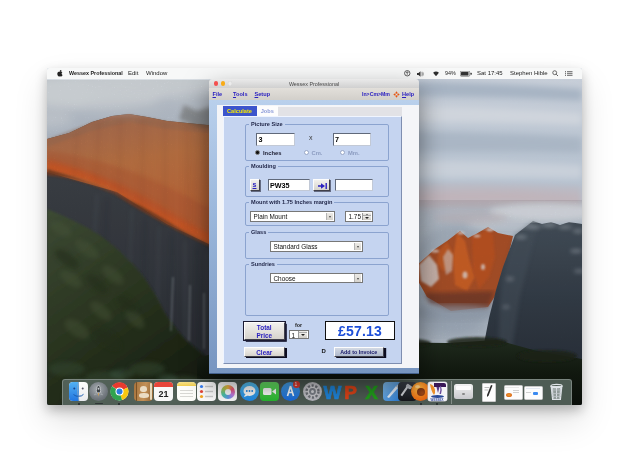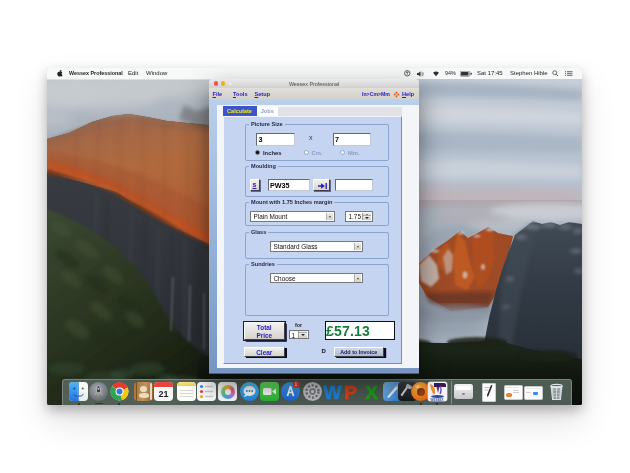--- a/index.html
+++ b/index.html
@@ -554,19 +554,19 @@
     <div class="spin" style="left:79.5px;top:250.5px;width:20px;height:9.5px;">
         <span style="position:absolute;left:2px;top:1px;">1</span>
         <span class="up">
           <span class="tri-u"></span>
         </span>
         <span class="dn">
           <span class="tri-d"></span>
         </span>
       </div>
     <div style="position:absolute;left:116px;top:242px;width:70px;height:19px;background:#fff;border:1.2px solid #111;box-sizing:border-box;">
-      <div style="position:absolute;left:0;top:0.5px;width:100%;text-align:left;font-size:14px;font-weight:bold;color:#15803d;letter-spacing:0.2px;">£57.13</div>
+      <div style="position:absolute;left:0;top:0.5px;width:100%;text-align:center;font-size:14px;font-weight:bold;color:#1d4ed8;letter-spacing:0.2px;">£57.13</div>
     </div>
     <div class="btn3" style="left:34.5px;top:267.5px;width:41.5px;height:10.5px;box-shadow:2px 1px 0 #0c0c20;font-size:6.4px;font-weight:bold;color:#2a20c0;text-align:center;line-height:9px;">Clear</div>
     <div style="position:absolute;left:112.5px;top:268.5px;font-size:6px;font-weight:bold;color:#111;">D</div>
     <div class="btn3" style="left:124.5px;top:268px;width:50.5px;height:9.5px;background:linear-gradient(#d4dae4,#aeb8cc);box-shadow:2.2px 1px 0 #0c0c20;font-size:5.4px;font-weight:bold;color:#1a1a6a;text-align:center;line-height:8px;">Add to Invoice</div>
   </div>
 </div>
 
 </body></html>

